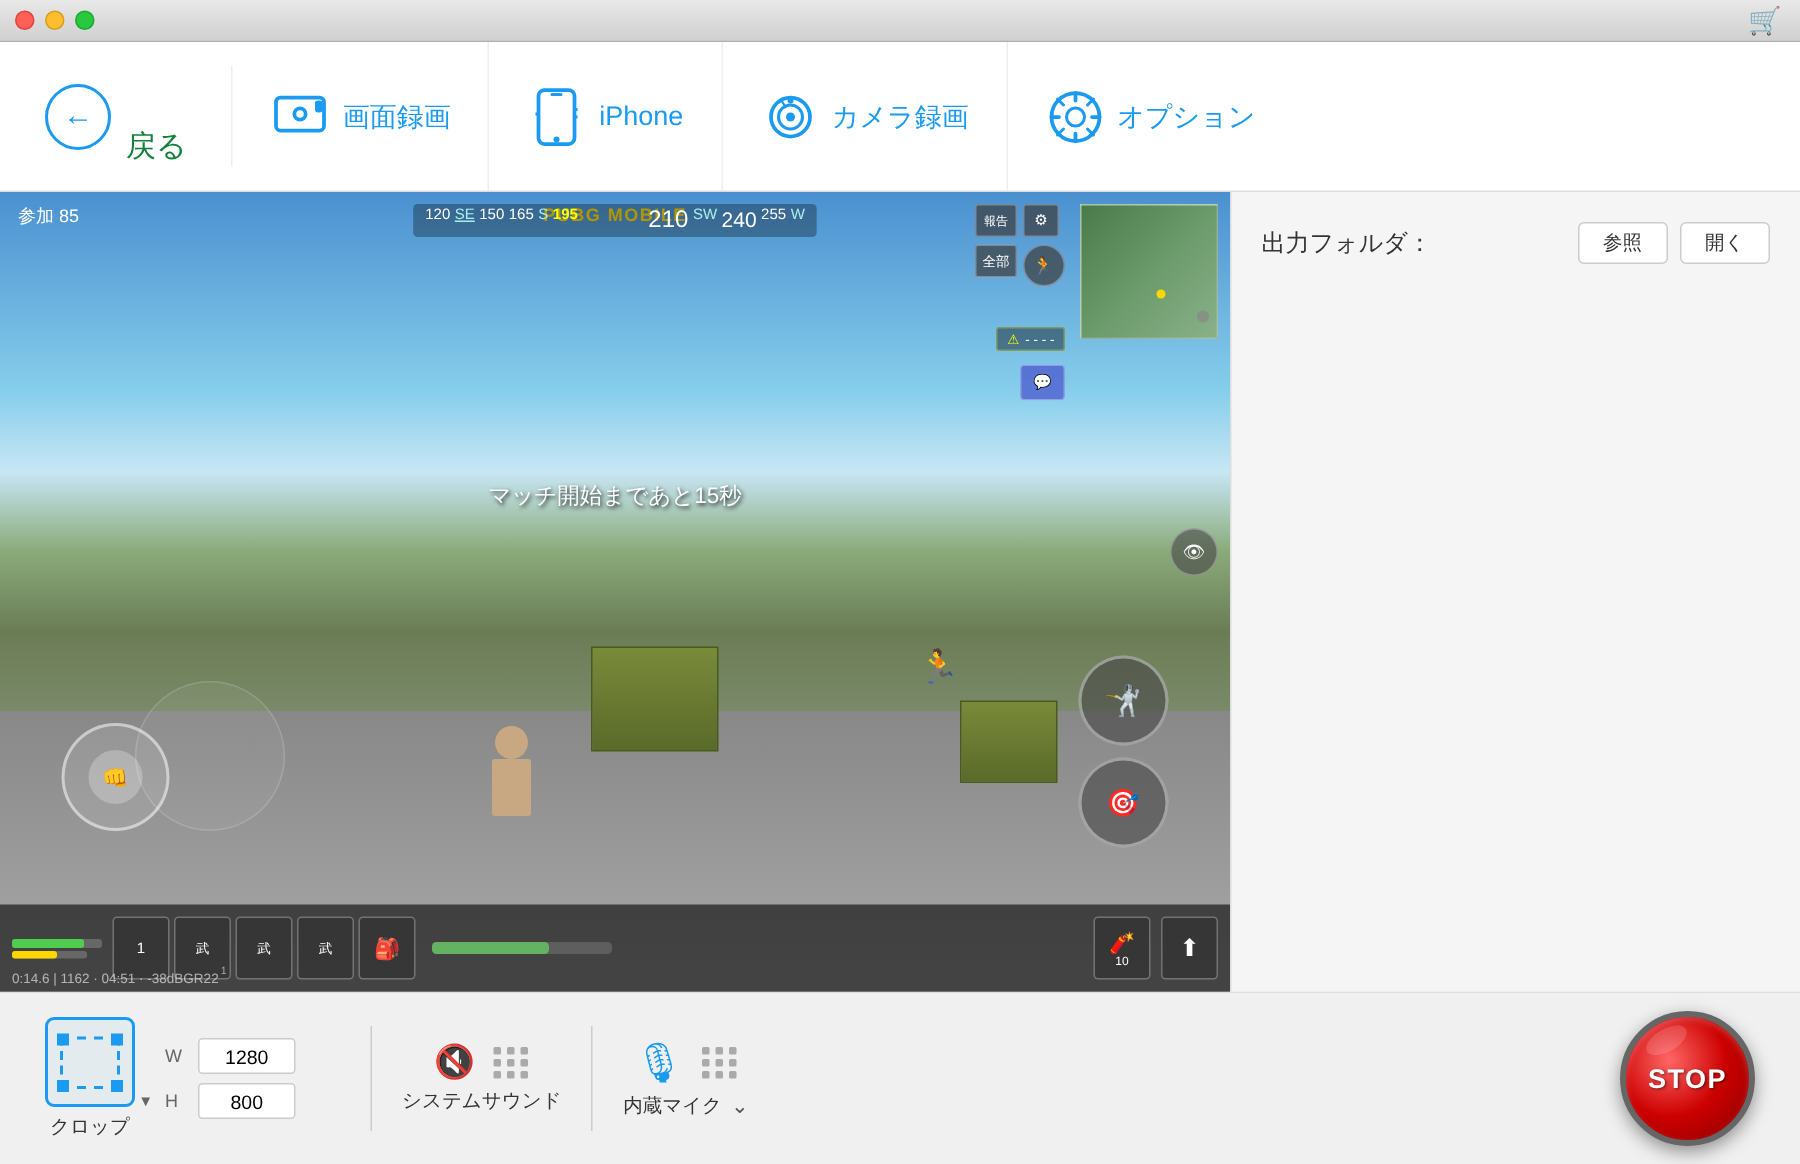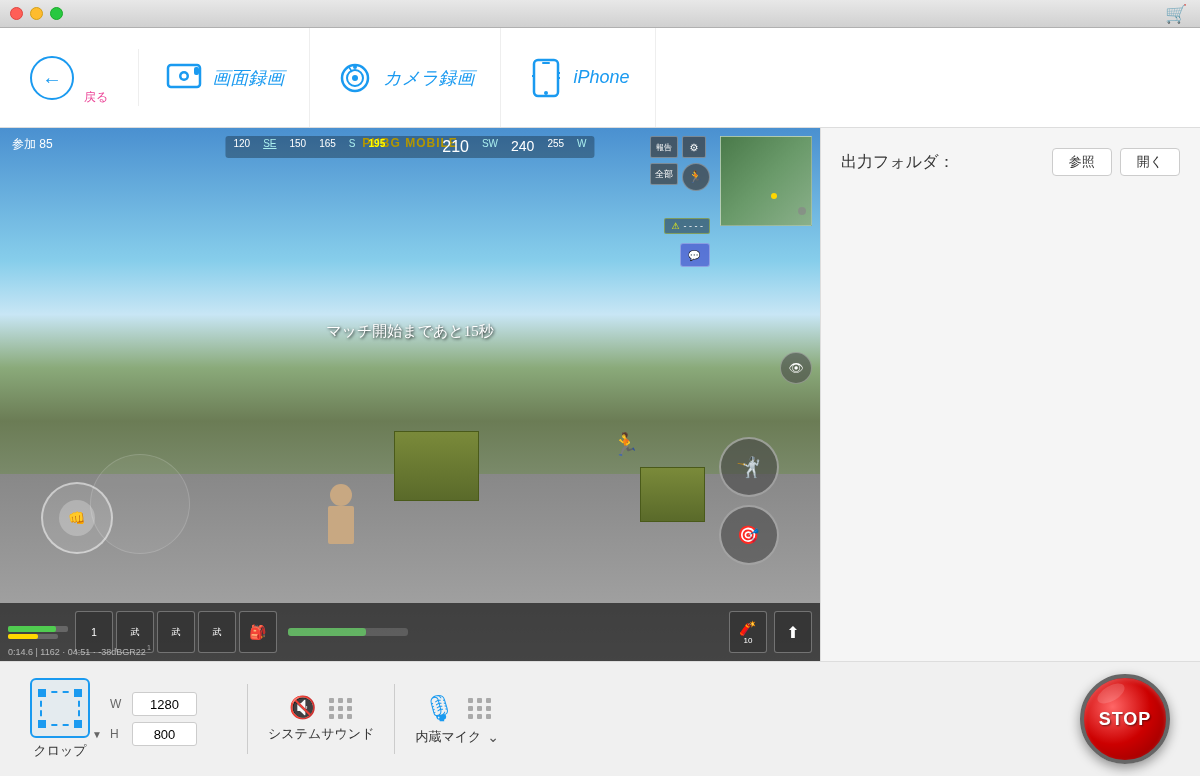--- a/index.html
+++ b/index.html
@@ -81,21 +81,20 @@
       width: 40px;
       height: 40px;
       display: flex;
       align-items: center;
       justify-content: center;
     }
     .toolbar-label {
       font-size: 18px;
       color: #1a9af0;
       font-weight: 400;
-      font-style: italic;
     }
     .back-btn {
       display: flex;
       align-items: center;
       gap: 10px;
       padding: 0 30px 0 10px;
       border-right: 1px solid #eee;
       cursor: pointer;
     }
     .back-circle {
@@ -103,22 +102,22 @@
       height: 44px;
       border-radius: 50%;
       border: 2px solid #1a9af0;
       display: flex;
       align-items: center;
       justify-content: center;
       color: #1a9af0;
       font-size: 20px;
     }
     .back-label {
-      font-size: 12px;
-      color: #ec4899;
+      font-size: 20px;
+      color: #15803d;
       margin-top: 40px;
     }
 
     
     .main-content {
       display: flex;
       height: calc(776px - 28px - 100px - 115px);
       
     }
 
@@ -416,61 +415,78 @@
         <circle cx="18" cy="13" r="5" fill="#1a9af0"></circle>
         <circle cx="18" cy="13" r="2.5" fill="white"></circle>
         <rect x="28" y="4" width="5" height="8" rx="2" fill="#1a9af0"></rect>
       </svg>
     </div>
     <span class="toolbar-label">画面録画</span>
   </div>
 
   <div class="toolbar-item">
     <div class="toolbar-icon">
-      <svg width="38" height="32" viewBox="0 0 38 32">
-        <circle cx="19" cy="16" r="13" fill="none" stroke="#1a9af0" stroke-width="2.5"></circle>
-        <circle cx="19" cy="16" r="8" fill="none" stroke="#1a9af0" stroke-width="2"></circle>
-        <circle cx="19" cy="16" r="3" fill="#1a9af0"></circle>
-        <circle cx="19" cy="5" r="2" fill="#1a9af0"></circle>
-        <line x1="13" y1="5" x2="16" y2="10" stroke="#1a9af0" stroke-width="1.5"></line>
-      </svg>
-    </div>
-    <span class="toolbar-label">カメラ録画</span>
-  </div>
-
-  <div class="toolbar-item">
-    <div class="toolbar-icon">
       <svg width="32" height="40" viewBox="0 0 32 40">
         <rect x="4" y="2" width="24" height="36" rx="4" fill="none" stroke="#1a9af0" stroke-width="2.5"></rect>
         <rect x="12" y="4" width="8" height="2" rx="1" fill="#1a9af0"></rect>
         <circle cx="16" cy="35" r="2" fill="#1a9af0"></circle>
         <line x1="2" y1="18" x2="4" y2="18" stroke="#1a9af0" stroke-width="2"></line>
         <line x1="28" y1="15" x2="30" y2="15" stroke="#1a9af0" stroke-width="2"></line>
         <line x1="28" y1="20" x2="30" y2="20" stroke="#1a9af0" stroke-width="2"></line>
       </svg>
     </div>
     <span class="toolbar-label">iPhone</span>
   </div>
 
+  <div class="toolbar-item">
+    <div class="toolbar-icon">
+      <svg width="38" height="32" viewBox="0 0 38 32">
+        <circle cx="19" cy="16" r="13" fill="none" stroke="#1a9af0" stroke-width="2.5"></circle>
+        <circle cx="19" cy="16" r="8" fill="none" stroke="#1a9af0" stroke-width="2"></circle>
+        <circle cx="19" cy="16" r="3" fill="#1a9af0"></circle>
+        <circle cx="19" cy="5" r="2" fill="#1a9af0"></circle>
+        <line x1="13" y1="5" x2="16" y2="10" stroke="#1a9af0" stroke-width="1.5"></line>
+      </svg>
+    </div>
+    <span class="toolbar-label">カメラ録画</span>
+  </div>
+
+  <div class="toolbar-item" style="border-right:none;">
+    <div class="toolbar-icon">
+      <svg width="38" height="38" viewBox="0 0 38 38">
+        <circle cx="19" cy="19" r="16" fill="none" stroke="#1a9af0" stroke-width="2.5"></circle>
+        <circle cx="19" cy="19" r="6" fill="none" stroke="#1a9af0" stroke-width="2"></circle>
+        <line x1="19" y1="3" x2="19" y2="8" stroke="#1a9af0" stroke-width="2.5" stroke-linecap="round"></line>
+        <line x1="19" y1="30" x2="19" y2="35" stroke="#1a9af0" stroke-width="2.5" stroke-linecap="round"></line>
+        <line x1="3" y1="19" x2="8" y2="19" stroke="#1a9af0" stroke-width="2.5" stroke-linecap="round"></line>
+        <line x1="30" y1="19" x2="35" y2="19" stroke="#1a9af0" stroke-width="2.5" stroke-linecap="round"></line>
+        <line x1="7" y1="7" x2="11" y2="11" stroke="#1a9af0" stroke-width="2" stroke-linecap="round"></line>
+        <line x1="27" y1="27" x2="31" y2="31" stroke="#1a9af0" stroke-width="2" stroke-linecap="round"></line>
+        <line x1="31" y1="7" x2="27" y2="11" stroke="#1a9af0" stroke-width="2" stroke-linecap="round"></line>
+        <line x1="11" y1="27" x2="7" y2="31" stroke="#1a9af0" stroke-width="2" stroke-linecap="round"></line>
+      </svg>
+    </div>
+    <span class="toolbar-label">オプション</span>
+  </div>
 </div>
 
 <div class="main-content">
 
   <div class="video-area">
     <div class="game-bg">
 
       <div class="ground"></div>
 
       <div class="pubg-logo" style="position:absolute;top:8px;left:50%;transform:translateX(-50%);color:#FFD700;font-size:12px;font-weight:bold;">PUBG MOBILE</div>
 
       <div style="position:absolute;top:8px;left:12px;color:white;font-size:12px;display:flex;align-items:center;gap:4px;">
         <span>参加 85</span>
       </div>
 
-      <div style="position:absolute;top:8px;left:50%;transform:translateX(-50%);display:flex;gap:13px;background:rgba(0,0,0,0.3);padding:2px 8px;border-radius:3px;">
+      <div style="position:absolute;top:8px;left:50%;transform:translateX(-50%);display:flex;gap:3px;background:rgba(0,0,0,0.3);padding:2px 8px;border-radius:3px;">
         <span style="color:white;font-size:10px;">120</span>
         <span style="color:#aee;font-size:10px;text-decoration:underline;">SE</span>
         <span style="color:white;font-size:10px;">150</span>
         <span style="color:white;font-size:10px;">165</span>
         <span style="color:#aee;font-size:10px;">S</span>
         <span style="color:yellow;font-size:10px;font-weight:bold;">195</span>
         <span style="color:white;font-size:16px;margin-left:44px;">210</span>
         <span style="color:#aee;font-size:10px;">SW</span>
         <span style="color:white;font-size:14px;">240</span>
         <span style="color:white;font-size:10px;">255</span>
@@ -504,21 +520,21 @@
       <div style="position:absolute;top:115px;right:110px;background:rgba(60,60,200,0.6);border:1px solid rgba(255,255,255,0.3);border-radius:3px;width:30px;height:24px;display:flex;align-items:center;justify-content:center;">
         <span style="color:white;font-size:10px;">💬</span>
       </div>
 
       <div class="minimap-inner" style="position:absolute;top:8px;right:8px;width:92px;height:90px;background:linear-gradient(135deg,#4a7a4a,#6a9a6a,#8ab08a);border:1px solid rgba(255,255,255,0.4);">
         <div class="minimap-dot"></div>
 
         <div style="position:absolute;bottom:10px;right:5px;width:8px;height:8px;background:#888;border-radius:50%;opacity:0.7;"></div>
       </div>
 
-      <div style="position:absolute;top:38%;left:50%;transform:translate(-50%,-50%);color:white;font-size:15px;text-shadow:1px 1px 3px rgba(0,0,0,0.9);white-space:nowrap;font-family:Liberation Serif, serif;">マッチ開始まであと15秒</div>
+      <div style="position:absolute;top:38%;left:50%;transform:translate(-50%,-50%);color:white;font-size:15px;text-shadow:1px 1px 3px rgba(0,0,0,0.9);white-space:nowrap;">マッチ開始まであと15秒</div>
 
       <div style="position:absolute;bottom:30%;left:48%;width:85px;height:70px;background:linear-gradient(180deg,#7a8a3a,#5a6a2a);border:1px solid #4a5a1a;"></div>
       <div style="position:absolute;bottom:26%;right:14%;width:65px;height:55px;background:linear-gradient(180deg,#7a8a3a,#5a6a2a);border:1px solid #4a5a1a;"></div>
 
       <div style="position:absolute;bottom:22%;left:40%;display:flex;flex-direction:column;align-items:center;">
         <div style="width:22px;height:22px;border-radius:50%;background:#c8a882;"></div>
         <div style="width:26px;height:38px;background:#c8a882;border-radius:2px;"></div>
       </div>
 
       <div style="position:absolute;bottom:38%;right:22%;color:white;font-size:22px;">🏃</div>

